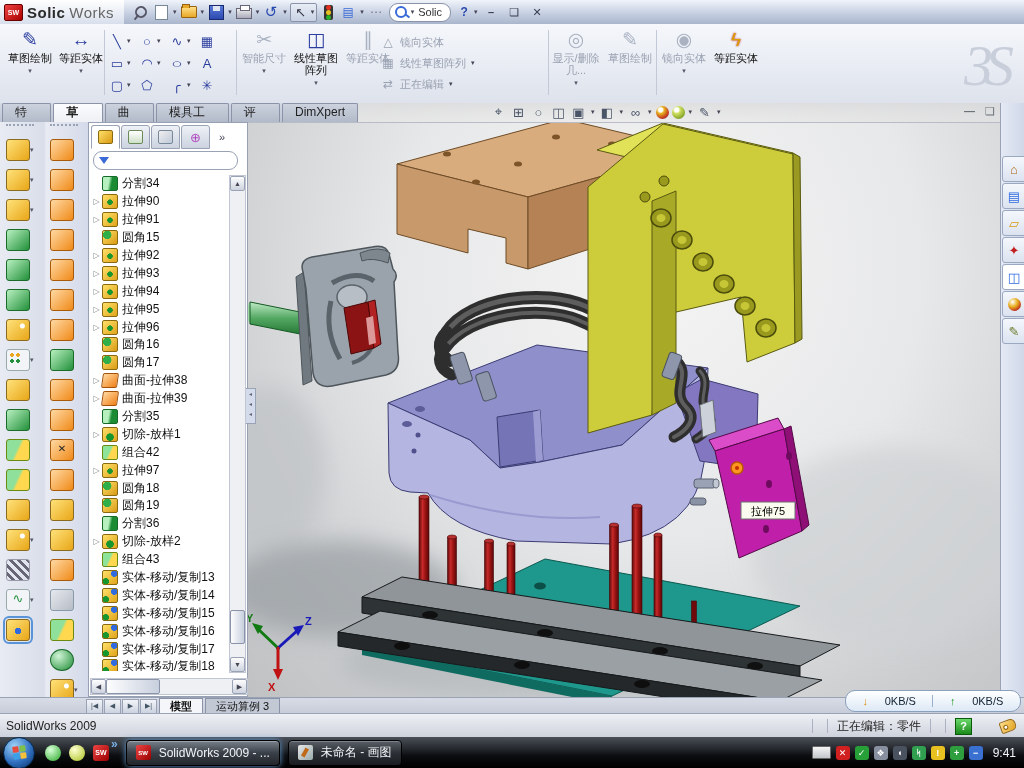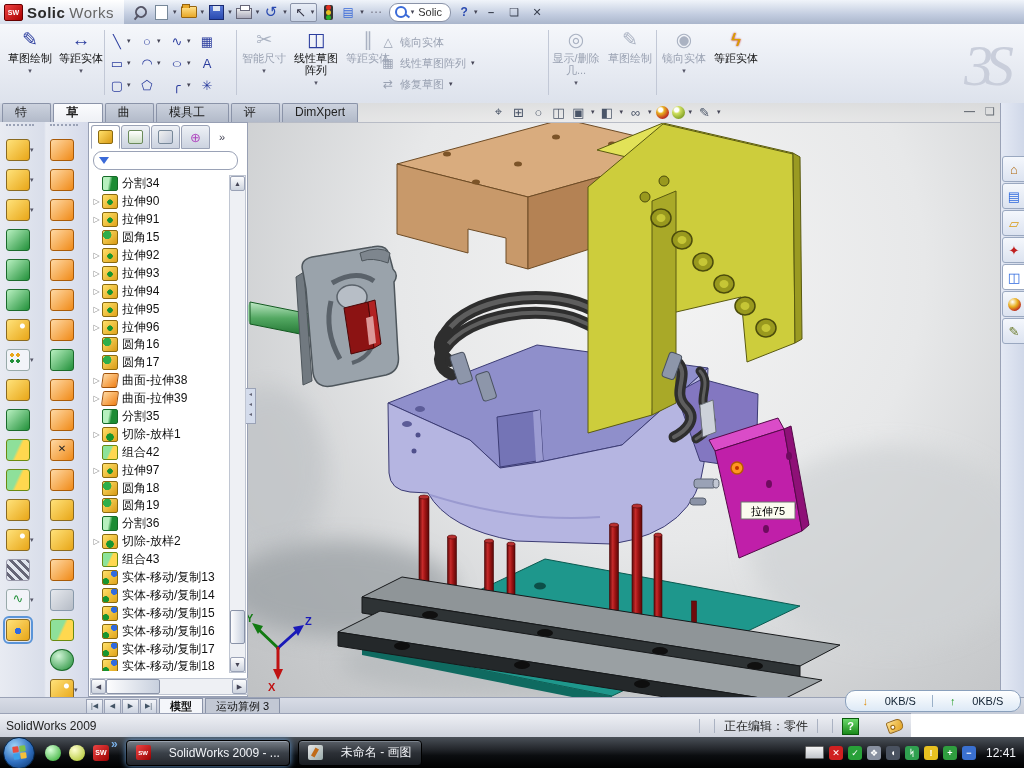--- a/index.html
+++ b/index.html
@@ -120,21 +120,21 @@
     display:flex;align-items:center;justify-content:center;font-size:13px;}
   .tptab.active{background:#fff;}
   
   #doctabs{position:absolute;left:0;top:697px;width:1024px;height:16px;background:linear-gradient(#d8dce6,#c6ccd8);border-top:1px solid #9aa2b6;display:flex;align-items:center;}
   #tabnav{display:flex;gap:1px;margin-left:86px;}
   #tabnav span{width:15px;height:13px;background:linear-gradient(#f2f4f8,#ccd3e0);border:1px solid #9aa2b6;font-size:7px;color:#456;
     display:flex;align-items:center;justify-content:center;}
   .dtab{height:15px;line-height:15px;padding:0 10px;border:1px solid #8a93a8;border-bottom:none;background:#c2c8d4;font-size:11px;margin-left:2px;}
   .dtab.active{background:#f4f6fa;font-weight:bold;}
   
-  #statusbar{position:absolute;left:0;top:713px;width:911px;height:24px;background:linear-gradient(#eef0f5,#cdd1db);border-top:1px solid #9aa2b6;
+  #statusbar{position:absolute;left:0;top:713px;width:1024px;height:24px;background:linear-gradient(#eef0f5,#cdd1db);border-top:1px solid #9aa2b6;
     display:flex;align-items:center;font-size:12px;color:#222;}
   #statusbar .lsep{width:1px;height:14px;background:#aab2c2;margin:0 5px;}
   #sb-left{margin-left:6px;}
   #sb-right{margin-left:auto;display:flex;align-items:center;margin-right:8px;gap:4px;}
   #help-q{width:15px;height:15px;background:linear-gradient(#6ad86a,#1a8a1a);color:#fff;font-weight:bold;font-size:11px;text-align:center;line-height:15px;border:1px solid #0a5a0a;}
   #tagic{width:14px;height:10px;background:linear-gradient(135deg,#ffe08a,#e0a020);border:1px solid #966410;transform:rotate(-20deg);border-radius:2px 5px 5px 2px;position:relative;margin-left:24px;}
   #tagic::before{content:"";position:absolute;left:2px;top:3px;width:3px;height:3px;border-radius:50%;background:#fff;border:1px solid #966410;}
   
   #netmon{position:absolute;right:3px;top:690px;width:174px;height:20px;border:1px solid #8aa0bc;border-radius:10px;
     background:linear-gradient(#feffff,#dde9f6);display:flex;align-items:center;justify-content:space-evenly;font-size:11px;color:#123;z-index:6;}
@@ -144,21 +144,21 @@
   
   #taskbar{position:absolute;left:0;top:737px;width:1024px;height:31px;background:linear-gradient(#4a5058,#23262b 40%,#0b0d10 60%,#000);display:flex;align-items:center;}
   #orb{width:30px;height:30px;border-radius:50%;margin-left:3px;background:radial-gradient(circle at 35% 28%,#9fd4f8,#2f6fc0 55%,#0a2f60);
     border:1px solid #05254a;display:flex;align-items:center;justify-content:center;}
   #orbflag{width:13px;height:13px;display:grid;grid-template-columns:6px 6px;grid-gap:1px;transform:rotate(-8deg);}
   #orbflag i{display:block;border-radius:1px;}
   #quicklaunch{display:flex;align-items:center;gap:8px;margin-left:10px;}
   .qlic{width:16px;height:16px;border-radius:50%;}
   .ql-sw{border-radius:3px;background:linear-gradient(135deg,#e44,#900);color:#fff;font-size:7px;font-weight:bold;display:flex;align-items:center;justify-content:center;}
   #ql-chev{color:#7ab0e8;font-size:12px;font-weight:bold;margin-left:2px;align-self:flex-start;line-height:14px;}
-  .twin{height:24px;display:flex;align-items:center;gap:18px;padding:0 9px;margin-left:8px;border:1px solid #000;border-radius:4px;
+  .twin{height:24px;display:flex;align-items:center;gap:8px;padding:0 9px;margin-left:8px;border:1px solid #000;border-radius:4px;
     background:linear-gradient(#5a6068,#2c3036 50%,#1a1d22);box-shadow:inset 0 1px 0 #7a828c;color:#f2f4f8;font-size:12px;white-space:nowrap;}
   .twin.active{background:linear-gradient(#788089,#3a4048 50%,#23262c);box-shadow:inset 0 1px 0 #99a2ae,0 0 6px #6aa0d8;}
   .twin .wic{width:15px;height:15px;border-radius:2px;display:flex;align-items:center;justify-content:center;font-size:6px;font-weight:bold;color:#fff;}
   .wic.solidworks{background:linear-gradient(135deg,#e44,#900);}
   .wic.paint{background:linear-gradient(135deg,#e8e8e8,#9aa);position:relative;}
   .wic.paint::before{content:"";position:absolute;width:4px;height:9px;background:#c06a18;transform:rotate(30deg);}
   #tray{margin-left:auto;display:flex;align-items:center;gap:5px;}
   .kbic{width:17px;height:11px;background:linear-gradient(#f4f4f4,#c2c6cc);border:1px solid #666;border-radius:1px;}
   .tric{width:14px;height:14px;border-radius:3px;display:flex;align-items:center;justify-content:center;color:#fff;font-size:9px;font-weight:bold;}
   #clock{color:#f2f4f8;font-size:12px;margin:0 8px 0 10px;}
@@ -302,21 +302,21 @@
         <span class="sico">△</span>
         <span>镜向实体</span>
       </div>
       <div class="stackbtn disabled" style="top: 29px;">
         <span class="sico">▦</span>
         <span>线性草图阵列</span>
         <span class="caret">▾</span>
       </div>
       <div class="stackbtn disabled" style="top: 50px;">
         <span class="sico">⇄</span>
-        <span>修复草图</span>
+        <span>正在编辑</span>
         <span class="caret">▾</span>
       </div>
     </div>
   <div class="rsep" style="left:548px;"></div>
   <div class="bigbtn disabled" style="left:552px;">
     <span class="bico">◎</span>
     <span class="blabel">显示/删除几...</span>
       <span class="bcaret">▾</span>
   </div>
   <div class="bigbtn disabled" style="left:606px;">
@@ -882,14 +882,14 @@
       <span class="kbic"></span>
       <span class="tric" style="background: rgb(208, 32, 32);">✕</span>
       <span class="tric" style="background: rgb(40, 160, 56);">✓</span>
       <span class="tric" style="background: rgb(136, 144, 160);">❖</span>
       <span class="tric" style="background: rgb(74, 82, 96);">◖</span>
       <span class="tric" style="background: rgb(48, 160, 80);">ᛋ</span>
       <span class="tric" style="background: rgb(232, 192, 32);">!</span>
       <span class="tric" style="background: rgb(47, 158, 63);">+</span>
       <span class="tric" style="background: rgb(58, 112, 208);">−</span>
     </div>
-  <span id="clock">12:41</span>
+  <span id="clock">9:41</span>
 </div>
 
 </body></html>

